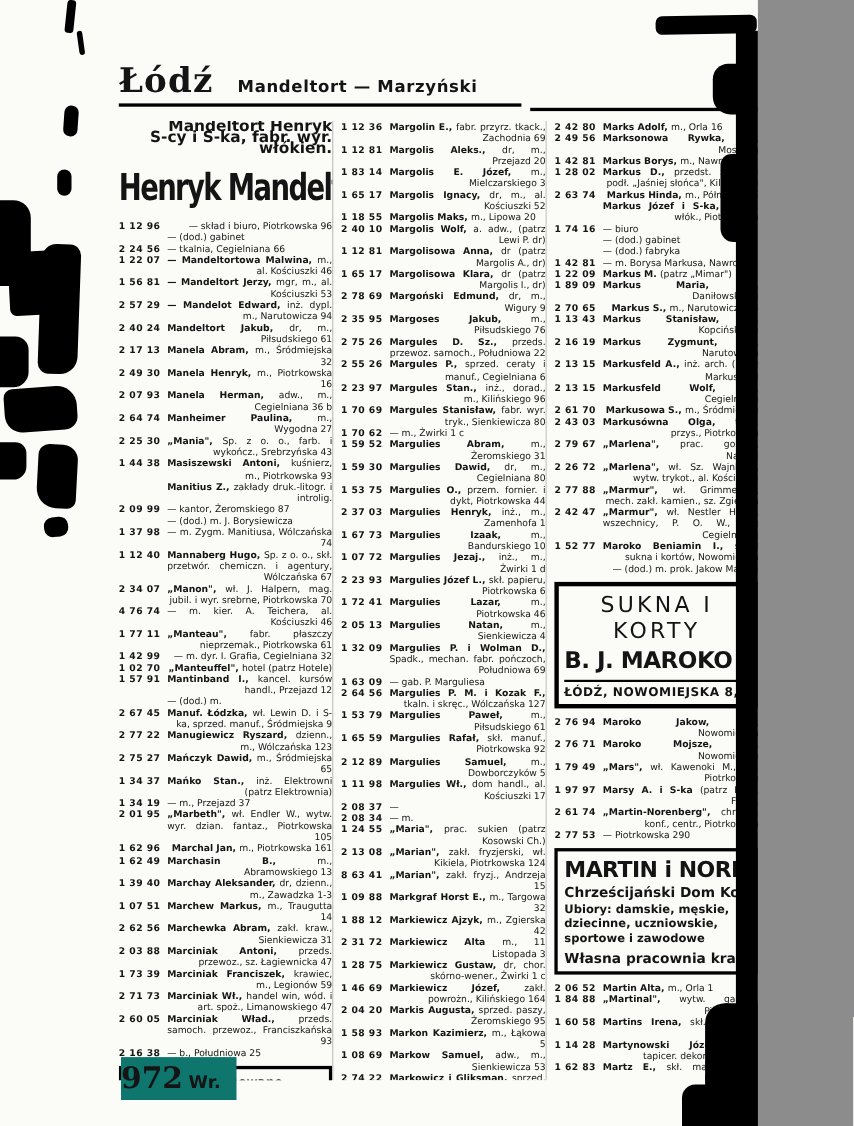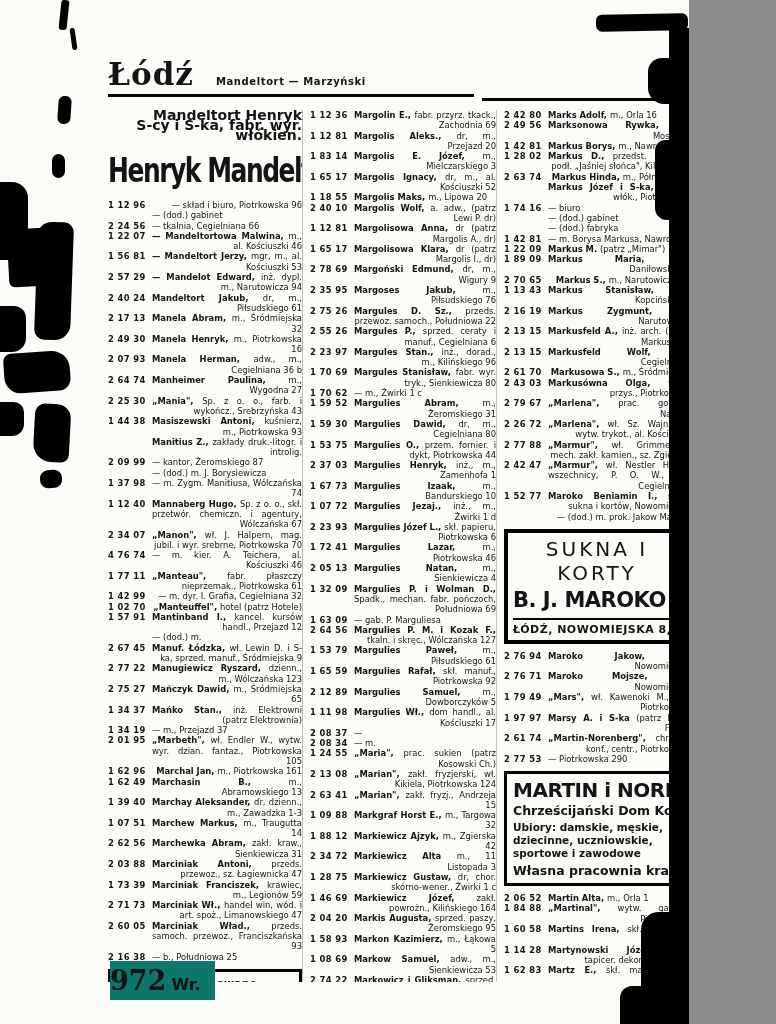--- a/index.html
+++ b/index.html
@@ -2,21 +2,21 @@
 <html><head>
 <meta charset="utf-8">
 <style>
   html,body{margin:0;padding:0;background:#ffffff;}
   .page{position:relative;width:776px;height:1024px;background:#fbfbf8;overflow:hidden;
         font-family:"DejaVu Sans",sans-serif;color:#141414;}
   .content{position:absolute;left:108px;top:56px;width:582px;}
   
   .page-header{display:flex;align-items:baseline;gap:22px;}
   .city{font-family:"DejaVu Serif",serif;font-weight:bold;font-size:31px;letter-spacing:1px;}
-  .range{font-weight:bold;font-size:10px;letter-spacing:.6px;}
+  .range{font-weight:bold;font-size:15px;letter-spacing:.6px;}
   .rule{position:relative;height:10px;margin-top:2px;}
   .rule::before{content:'';position:absolute;left:0;top:0;width:366px;height:3px;background:#000;}
   .rule::after{content:'';position:absolute;left:374px;top:4px;right:-18px;height:3px;background:#000;}
   
   .columns{display:flex;margin-top:6px;height:872px;overflow:hidden;}
   .col{overflow:hidden;}
   .col1{width:194px;}
   .col2{width:186px;border-left:1px solid rgba(0,0,0,.25);padding-left:7px;}
   .col3{width:186px;border-left:1px solid rgba(0,0,0,.22);padding-left:7px;}
   .colnote{font-size:14px;font-weight:bold;text-align:right;line-height:10px;
@@ -401,33 +401,33 @@
             </div>
             <div class="entry j">
               <span class="num">1 24 55</span>
               <span class="txt"><b>„Maria", </b>prac. sukien (patrz Kosowski Ch.)</span>
             </div>
             <div class="entry j">
               <span class="num">2 13 08</span>
               <span class="txt"><b>„Marian", </b>zakł. fryzjerski, wł. Kikiela, Piotrkowska 124</span>
             </div>
             <div class="entry j">
-              <span class="num">2 63 41</span>
+              <span class="num">8 63 41</span>
               <span class="txt"><b>„Marian", </b>zakł. fryzj., Andrzeja 15</span>
             </div>
             <div class="entry j">
               <span class="num">1 09 88</span>
               <span class="txt"><b>Markgraf Horst E., </b>m., Targowa 32</span>
             </div>
             <div class="entry j">
               <span class="num">1 88 12</span>
               <span class="txt"><b>Markiewicz Ajzyk, </b>m., Zgierska 42</span>
             </div>
             <div class="entry j">
-              <span class="num">2 34 72</span>
+              <span class="num">2 31 72</span>
               <span class="txt"><b>Markiewicz Alta </b>m., 11 Listopada 3</span>
             </div>
             <div class="entry j">
               <span class="num">1 28 75</span>
               <span class="txt"><b>Markiewicz Gustaw, </b>dr, chor. skórno-wener., Żwirki 1 c</span>
             </div>
             <div class="entry j">
               <span class="num">1 46 69</span>
               <span class="txt"><b>Markiewicz Józef, </b>zakł. powrożn., Kilińskiego 164</span>
             </div>

